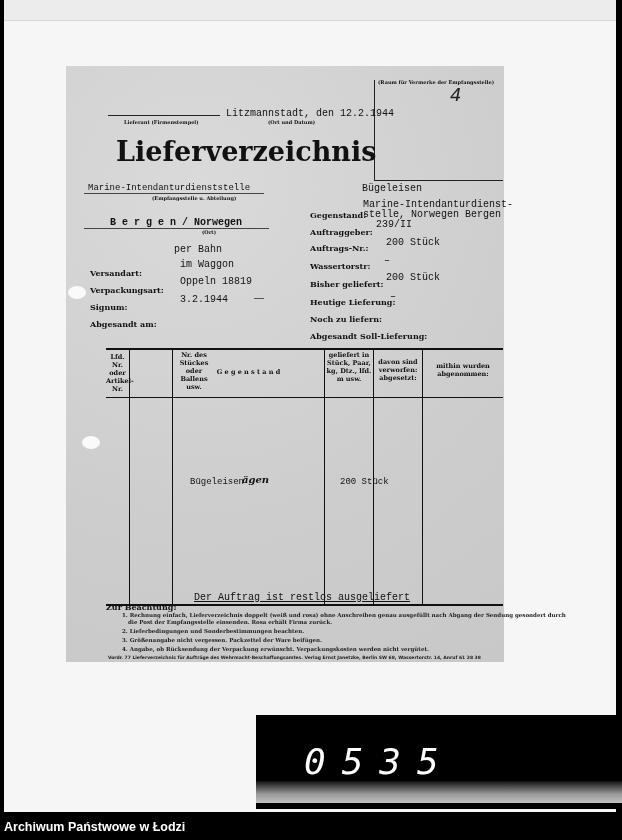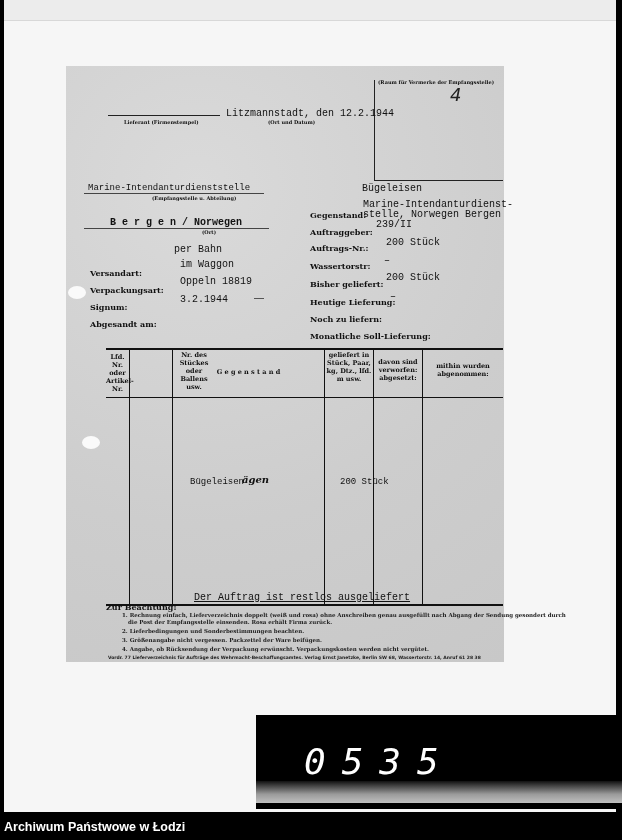--- a/index.html
+++ b/index.html
@@ -41,20 +41,21 @@
 
   <div class="stamp-box"></div>
   <div class="t small frak" style="left:312px;top:13px;">(Raum für Vermerke der Empfangsstelle)</div>
   <div class="t" style="left:384px;top:18px;font-size:18px;font-family:'DejaVu Sans',sans-serif;font-style:italic;color:#222;">4</div>
 
   <div class="hr" style="left:42px;top:49px;width:112px;height:1px;"></div>
   <div class="t small frak" style="left:58px;top:53px;">Lieferant (Firmenstempel)</div>
   <div class="t mono" style="left:160px;top:42px;font-size:10px;">Litzmannstadt, den 12.2.1944</div>
   <div class="t small frak" style="left:202px;top:53px;">(Ort und Datum)</div>
 
+  <div class="t title" style="left:50px;top:70px;">Lieferverzeichnis</div>
 
   <div class="t mono" style="left:22px;top:117px;font-size:9px;">Marine-Intendanturdienststelle</div>
   <div class="hr" style="left:18px;top:127px;width:180px;height:1px;background:#444;"></div>
   <div class="t small frak" style="left:86px;top:129px;">(Empfangsstelle u. Abteilung)</div>
 
   <div class="t mono" style="left:28px;top:151px;font-size:10px;font-weight:bold;margin-left:16px;">B e r g e n / Norwegen</div>
   <div class="hr" style="left:18px;top:162px;width:185px;height:1px;background:#444;"></div>
   <div class="t small frak" style="left:136px;top:163px;">(Ort)</div>
 
   <div class="t lbl" style="left:24px;top:175px;">Versandart:</div>
@@ -75,21 +76,21 @@
   <div class="t lbl" style="left:244px;top:150px;">Auftrags-Nr.:</div>
   <div class="t val" style="left:310px;top:153px;">239/II</div>
   <div class="t lbl" style="left:244px;top:168px;">Wassertorstr:</div>
   <div class="t val" style="left:320px;top:171px;">200 Stück</div>
   <div class="t lbl" style="left:244px;top:186px;">Bisher geliefert:</div>
   <div class="t val" style="left:318px;top:189px;">–</div>
   <div class="t lbl" style="left:244px;top:204px;">Heutige Lieferung:</div>
   <div class="t val" style="left:320px;top:206px;">200 Stück</div>
   <div class="t lbl" style="left:244px;top:221px;">Noch zu liefern:</div>
   <div class="t val" style="left:324px;top:225px;">–</div>
-  <div class="t lbl" style="left:244px;top:238px;">Monatliche Soll-Lieferung:</div>
+  <div class="t lbl" style="left:244px;top:238px;">Abgesandt Soll-Lieferung:</div>
 
   <div class="table">
     <div class="hline" style="top:0;width:397px;height:2px;"></div>
     <div class="hline" style="top:49px;width:397px;"></div>
     <div class="hline" style="top:256px;width:397px;height:2px;"></div>
     <div class="vline" style="left:23px;height:258px;"></div>
     <div class="vline" style="left:66px;height:258px;"></div>
     <div class="vline" style="left:218px;height:258px;"></div>
     <div class="vline" style="left:267px;height:258px;"></div>
     <div class="vline" style="left:316px;height:258px;"></div>

